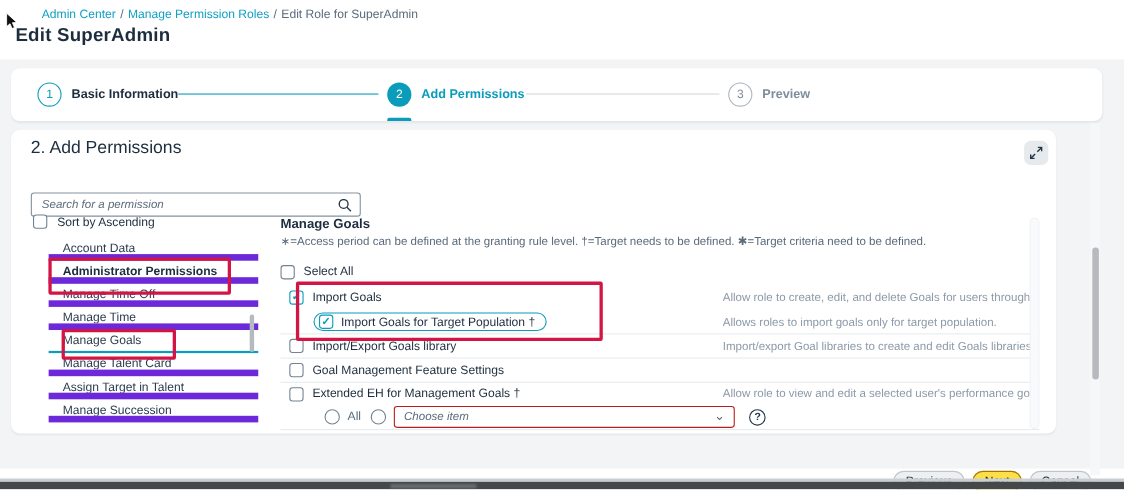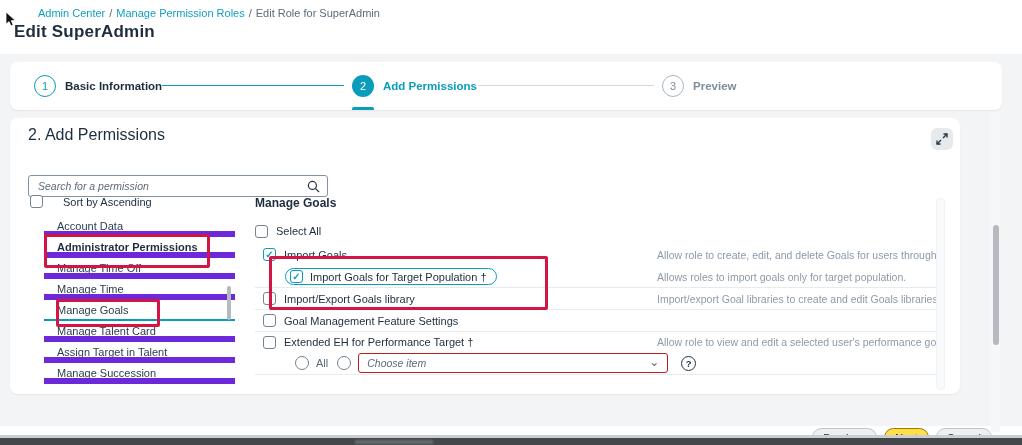--- a/index.html
+++ b/index.html
@@ -38,21 +38,21 @@
   .search{position:absolute;left:18px;top:45px;width:300px;height:22px;border:1px solid #83929f;border-radius:3px;
           background:#fff;display:flex;align-items:center;padding:0 7px;box-sizing:border-box;margin-top:12px;}
   .search input{border:none;outline:none;flex:1;font-size:10.5px;font-family:"Liberation Sans",sans-serif;color:#1d2d3e;background:transparent;}
   .search input::placeholder{font-style:italic;color:#5b6b7a;}
 
   .cb{width:13px;height:13px;border:1px solid #74838f;border-radius:3px;background:#fff;box-sizing:border-box;
       display:inline-flex;align-items:center;justify-content:center;flex:0 0 auto;cursor:pointer;}
   .cb.checked{border-color:#0a9cba;color:#0a9cba;font-size:10px;font-weight:700;line-height:1;}
   .radio{width:14px;height:14px;border:1px solid #74838f;border-radius:50%;background:#fff;box-sizing:border-box;flex:0 0 auto;cursor:pointer;}
 
-  .sort-row{position:absolute;left:20px;top:77px;display:flex;align-items:center;gap:20px;font-size:11px;color:#1d2d3e;}
+  .sort-row{position:absolute;left:20px;top:77px;display:flex;align-items:center;gap:9px;font-size:11px;color:#1d2d3e;}
 
   
   .plist{position:absolute;left:34px;top:102px;width:191px;height:174px;overflow:hidden;}
   .pitem{height:21px;line-height:21px;padding-left:13px;font-size:11px;color:#2b3c4e;border-bottom:6px solid #6d28d9;
          box-sizing:border-box;white-space:nowrap;overflow:hidden;cursor:pointer;}
   .pitem.first{margin-top:-4px;}
   .pitem.bold{font-weight:700;color:#1d2d3e;}
   .pitem.selected{border-bottom:2px solid #0a9cba;}
   .pitem.clipped{height:4px;border-bottom:none;}
   .list-scrollbar{position:absolute;left:217px;top:168px;width:4px;height:34px;background:#b3bac0;border-radius:2px;cursor:pointer;}
@@ -170,20 +170,21 @@
       <div class="pitem selected">Manage Goals</div>
       <div class="pitem">Manage Talent Card</div>
       <div class="pitem">Assign Target in Talent</div>
       <div class="pitem">Manage Succession</div>
       <div class="pitem clipped">Manage</div>
     </div>
     <div class="list-scrollbar"></div>
 
     <div class="rpanel">
       <div class="rtitle">Manage Goals</div>
+      <div class="rlegend">∗=Access period can be defined at the granting rule level.   †=Target needs to be defined.   ✱=Target criteria need to be defined.</div>
 
       <div class="selectall">
         <span class="cb"></span>
         <span>Select All</span>
       </div>
 
       <div class="rows">
 
         <div class="rrow" style="height:23px;">
           <span class="lblwrap">
@@ -217,21 +218,21 @@
           <span class="lblwrap">
             <span class="cb"></span>
             <span>Goal Management Feature Settings</span>
           </span>
           <span class="desc"></span>
         </div>
 
         <div class="rrow" style="height:20px;">
           <span class="lblwrap">
             <span class="cb"></span>
-            <span>Extended EH for Performance Target †</span>
+            <span>Extended EH for Management Goals †</span>
           </span>
           <span class="desc">Allow role to view and edit a selected user's performance goals…</span>
         </div>
 
         <div class="ctrl-row" style="height:23px;align-items:center;">
           <span class="radio"></span>
           <span class="all-label">All</span>
           <span class="radio"></span>
           <span class="combo">
             <span class="ph">Choose item</span>

